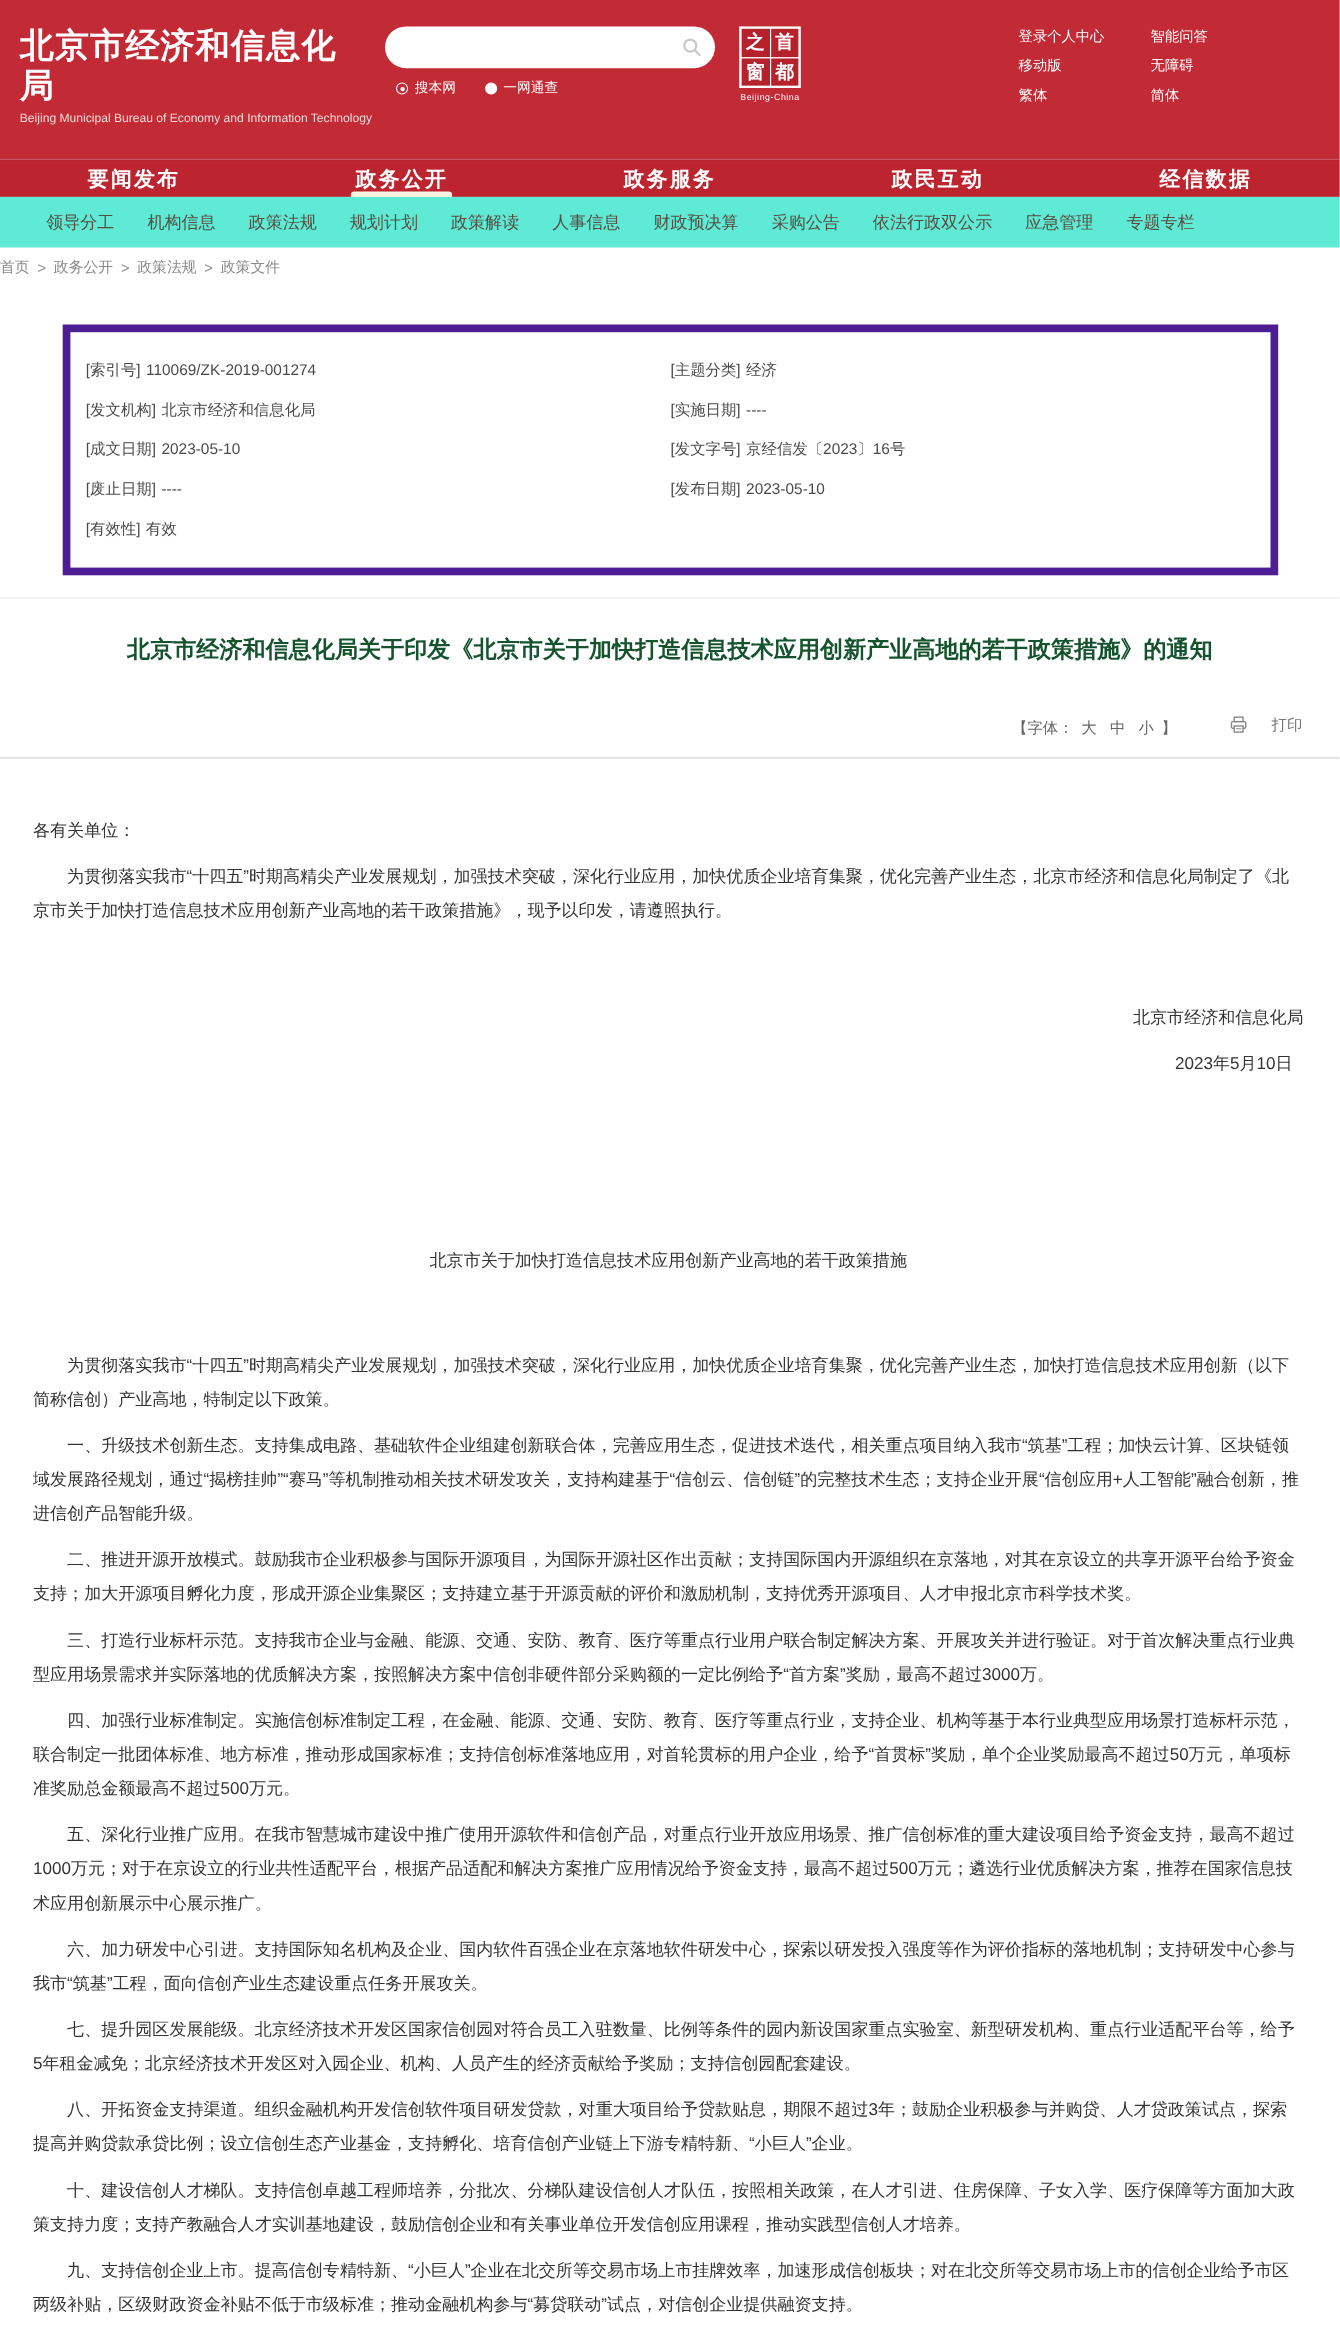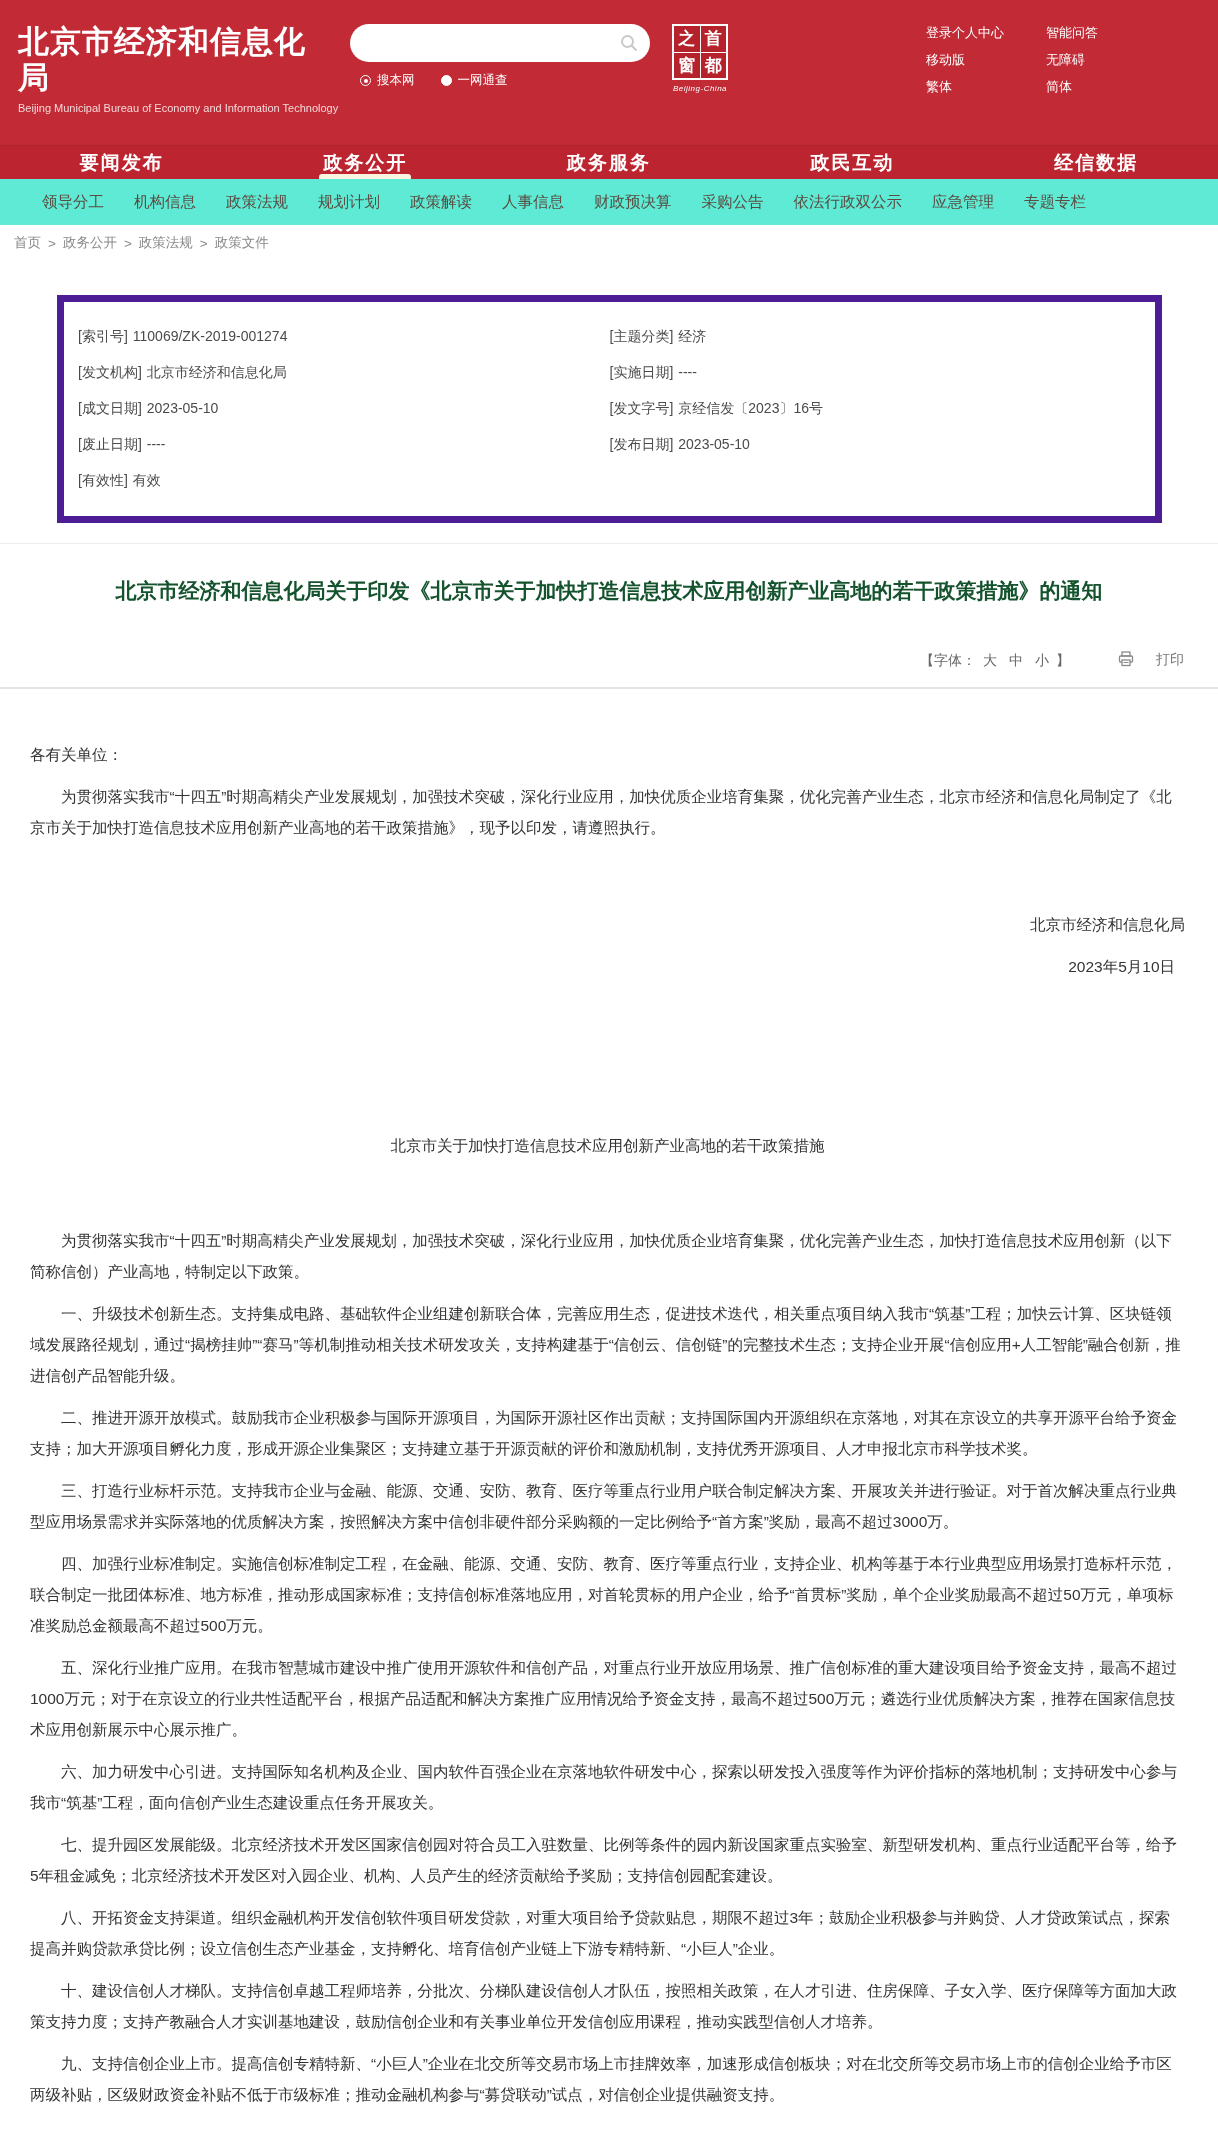--- a/index.html
+++ b/index.html
@@ -36,21 +36,21 @@
   .seal-box {
     width:56px; height:56px; border:2px solid #fff; background:#b5222c;
     display:grid; grid-template-columns:1fr 1fr; grid-template-rows:1fr 1fr; gap:1px;
   }
   .seal-box span {
     display:flex; align-items:center; justify-content:center;
     color:#fff; font-size:17px; font-weight:bold;
     font-family:"DejaVu Serif","Liberation Serif",serif;
     outline:1px solid rgba(255,255,255,.85);
   }
-  .seal-caption { color:#fff; font-size:8px; margin-top:4px; letter-spacing:.5px;font-style:italic; }
+  .seal-caption { color:#fff; font-size:8px; margin-top:4px; letter-spacing:.5px; }
   .quick-links { margin-left:auto; margin-right:120px; display:flex; gap:42px; }
   .ql-col { display:flex; flex-direction:column; gap:9px; }
   .ql-col a { color:#fff; font-size:13px; text-decoration:none; white-space:nowrap; cursor:pointer; }
   
   .main-nav {
     background:#bc2530; height:34px; display:flex;
     border-top:1px solid rgba(0,0,0,.08);
   }
   .nav-item {
     flex:1; position:relative; display:flex; align-items:center; justify-content:center;
@@ -61,21 +61,21 @@
   .nav-item.active .ind { display:block; }
   
   .sub-nav {
     background:#5eead4; height:46px; display:flex; align-items:center;
     padding-left:28px; gap:2px;
   }
   .sub-nav-item {
     color:#5a4c41; font-size:15.5px; padding:0 14px; cursor:pointer; white-space:nowrap;
   }
   
-  .breadcrumb { height:36px; display:flex; align-items:center; padding-left:14px; font-size:13.5px; color:#8a8a8a; }
+  .breadcrumb { height:36px; display:flex; align-items:center; font-size:13.5px; color:#8a8a8a; }
   .breadcrumb .crumb { cursor:pointer; }
   .breadcrumb .sep { margin:0 7px; }
   .breadcrumb .sep:last-child { display:none; }
   
   .meta-box {
     margin:34px 56px 0 57px;
     border:7px solid #4c1d95;
     padding:26px 14px 8px 14px;
     display:grid; grid-template-columns:1fr 1fr;
   }

